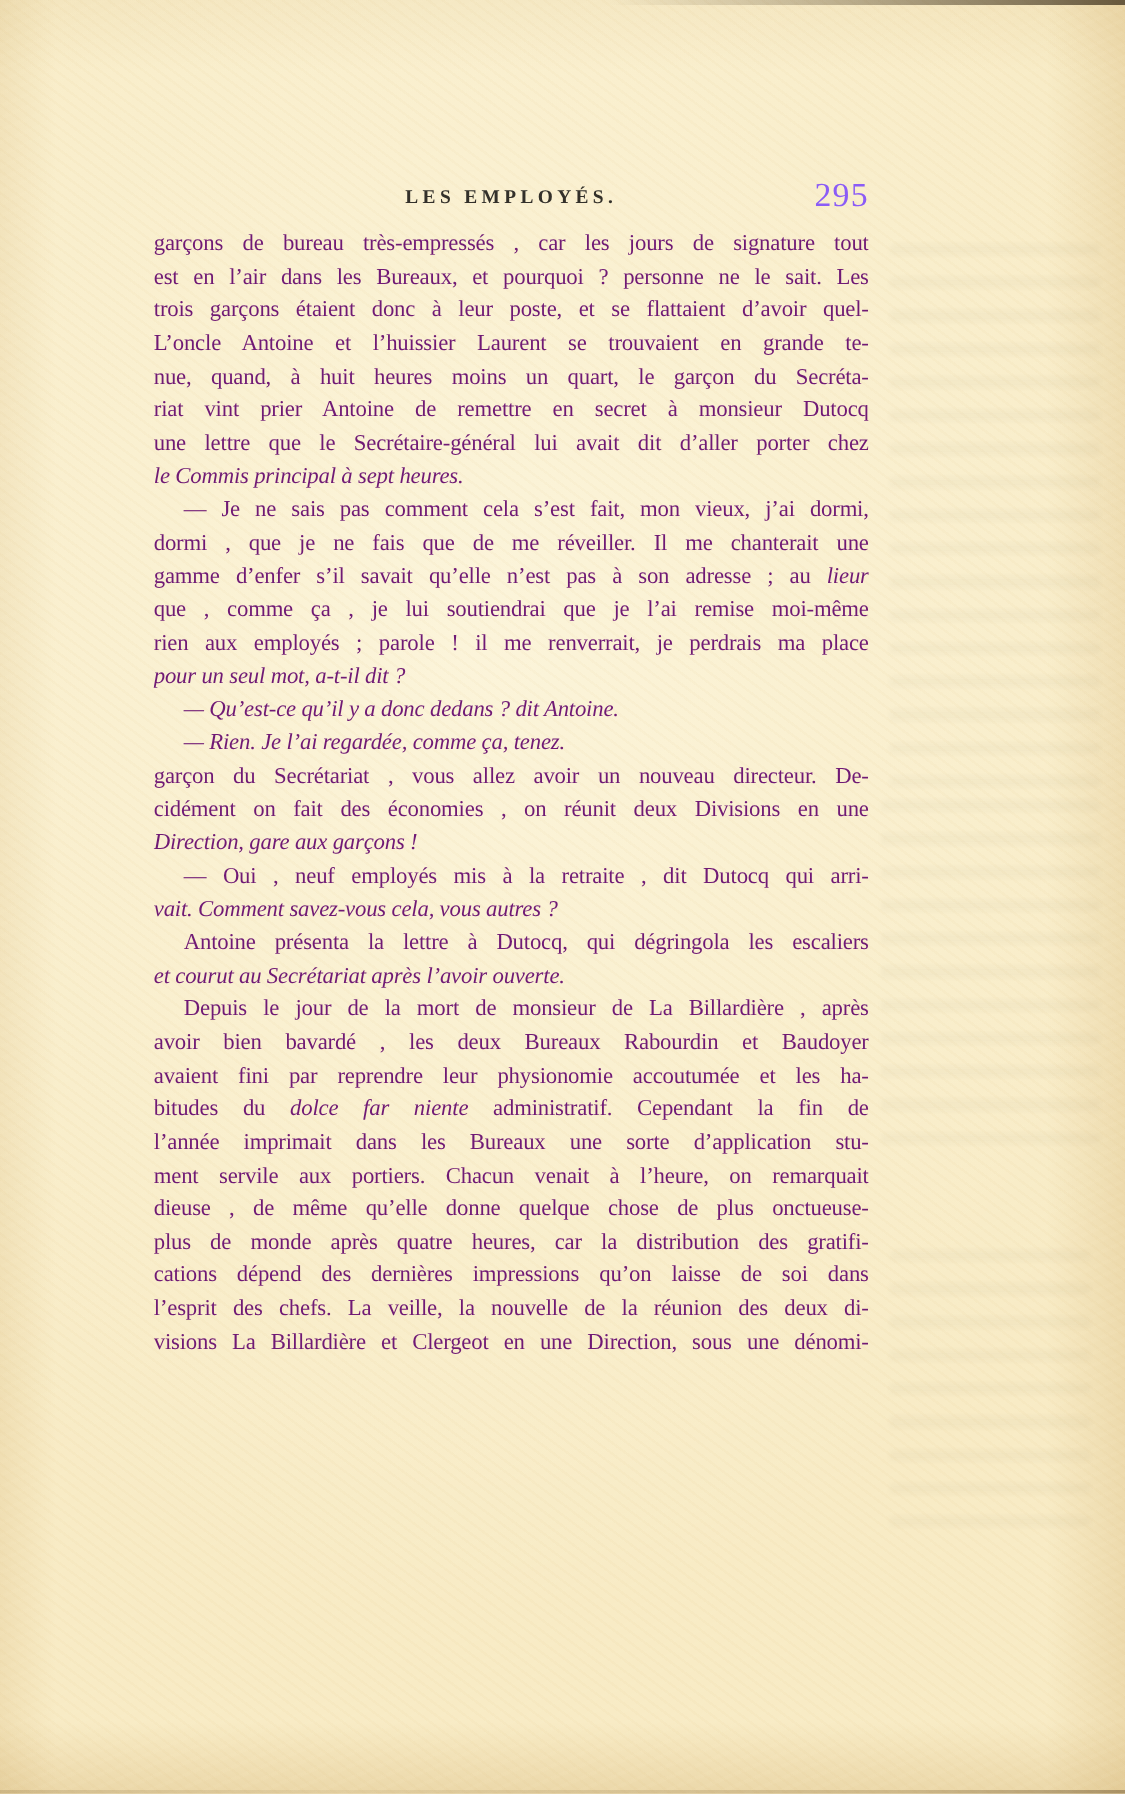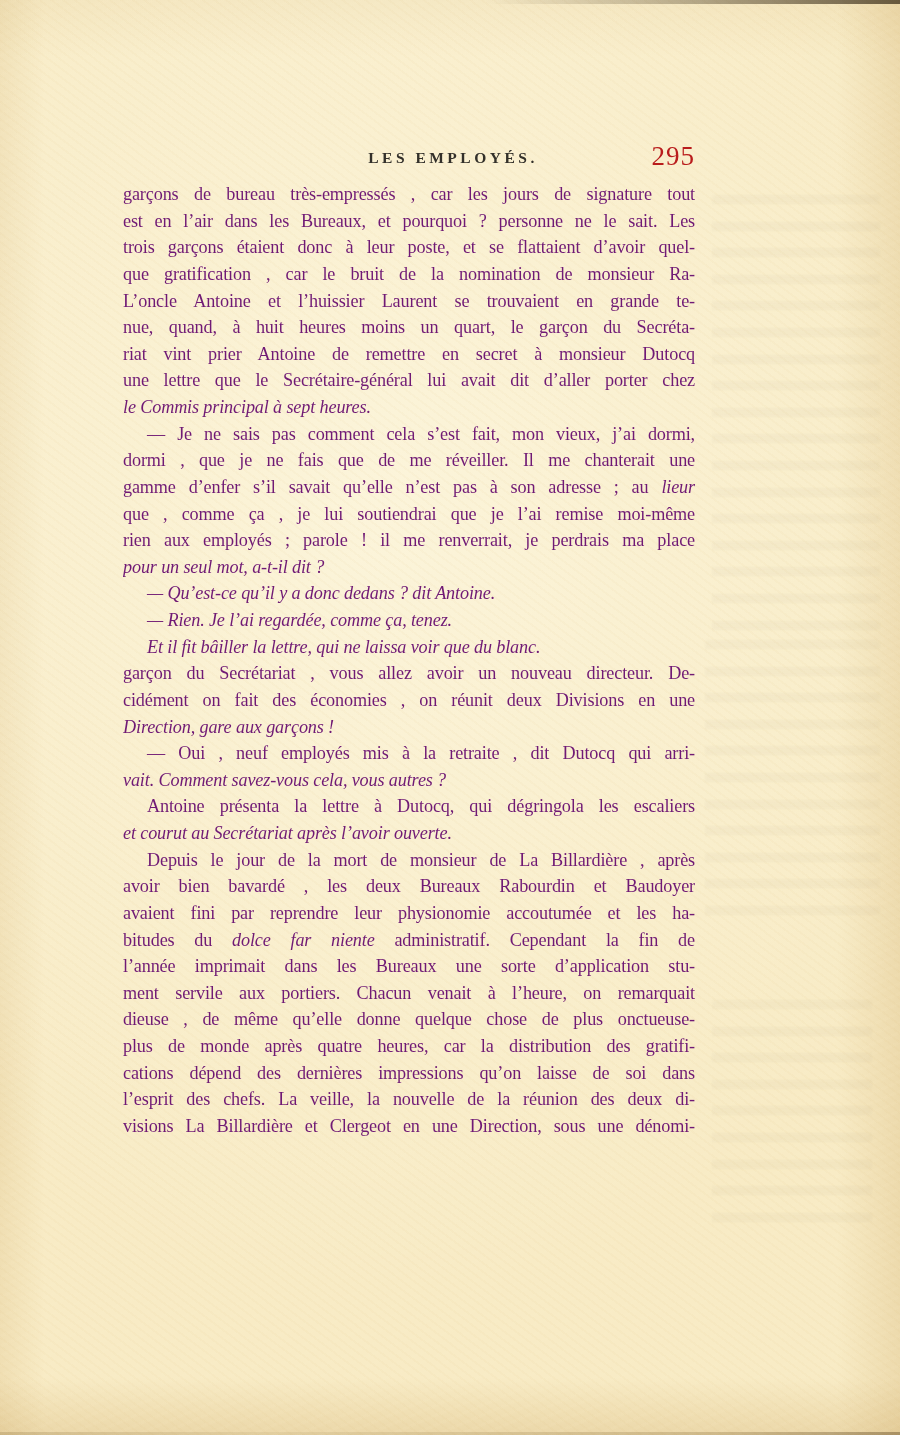--- a/index.html
+++ b/index.html
@@ -38,25 +38,24 @@
   }
   .ghost.g1 { left: 712px; top: 195px;  width: 168px; height: 440px; }
   .ghost.g2 { left: 705px; top: 640px;  width: 175px; height: 290px; }
   .ghost.g3 { left: 712px; top: 1000px; width: 160px; height: 230px; }
 
   .header { position: absolute; left: 123px; top: 141px; width: 572px; height: 34px; }
   .running-title {
     position: absolute; left: 50%; top: 8px; transform: translateX(-50%);
     font-size: 15.5px; font-weight: bold; letter-spacing: 3.5px; white-space: nowrap;
     color: #33302a;
-    margin-left: 44px;
   }
   .page-number {
     position: absolute; right: 0; top: 0;
-    font-size: 27px; letter-spacing: 1px; color: #b91c1c;
+    font-size: 27px; letter-spacing: 1px; color: #8b5cf6;
   }
 
   .text-block { position: absolute; left: 123px; top: 181px; width: 572px; }
   .line {
     height: 26.63px; line-height: 26.63px;
     font-size: 18.2px; letter-spacing: -0.15px;
     text-align: justify; text-align-last: justify;
     overflow: hidden; white-space: normal;
     color: #701a75;
   }
@@ -78,35 +77,33 @@
 
 <div class="header">
   <span class="running-title">LES EMPLOYÉS.</span>
   <span class="page-number">295</span>
 </div>
 
 <div class="text-block" id="text-block">
     <div class="line">garçons de bureau très-empressés , car les jours de signature tout</div>
     <div class="line">est en l’air dans les Bureaux, et pourquoi ? personne ne le sait. Les</div>
     <div class="line">trois garçons étaient donc à leur poste, et se flattaient d’avoir quel-</div>
-    <div class="line">que gratification , car le bruit de la nomination de monsieur Ra-</div>
     <div class="line">L’oncle Antoine et l’huissier Laurent se trouvaient en grande te-</div>
     <div class="line">nue, quand, à huit heures moins un quart, le garçon du Secréta-</div>
     <div class="line">riat vint prier Antoine de remettre en secret à monsieur Dutocq</div>
     <div class="line">une lettre que le Secrétaire-général lui avait dit d’aller porter chez</div>
     <div class="line end">le Commis principal à sept heures.</div>
     <div class="line indent">— Je ne sais pas comment cela s’est fait, mon vieux, j’ai dormi,</div>
     <div class="line">dormi , que je ne fais que de me réveiller. Il me chanterait une</div>
     <div class="line">gamme d’enfer s’il savait qu’elle n’est pas à son adresse ; au <i>lieur</i></div>
     <div class="line">que , comme ça , je lui soutiendrai que je l’ai remise moi-même</div>
     <div class="line">rien aux employés ; parole ! il me renverrait, je perdrais ma place</div>
     <div class="line end">pour un seul mot, a-t-il dit ?</div>
     <div class="line indent end">— Qu’est-ce qu’il y a donc dedans ? dit Antoine.</div>
     <div class="line indent end">— Rien. Je l’ai regardée, comme ça, tenez.</div>
-    <div class="line indent end">Et il fit bâiller la lettre, qui ne laissa voir que du blanc.</div>
     <div class="line">garçon du Secrétariat , vous allez avoir un nouveau directeur. De-</div>
     <div class="line">cidément on fait des économies , on réunit deux Divisions en une</div>
     <div class="line end">Direction, gare aux garçons !</div>
     <div class="line indent">— Oui , neuf employés mis à la retraite , dit Dutocq qui arri-</div>
     <div class="line end">vait. Comment savez-vous cela, vous autres ?</div>
     <div class="line indent">Antoine présenta la lettre à Dutocq, qui dégringola les escaliers</div>
     <div class="line end">et courut au Secrétariat après l’avoir ouverte.</div>
     <div class="line indent">Depuis le jour de la mort de monsieur de La Billardière , après</div>
     <div class="line">avoir bien bavardé , les deux Bureaux Rabourdin et Baudoyer</div>
     <div class="line">avaient fini par reprendre leur physionomie accoutumée et les ha-</div>

